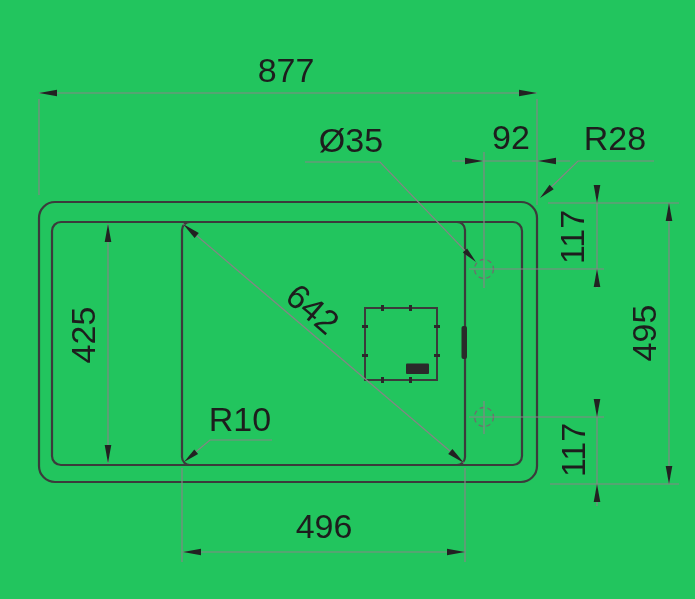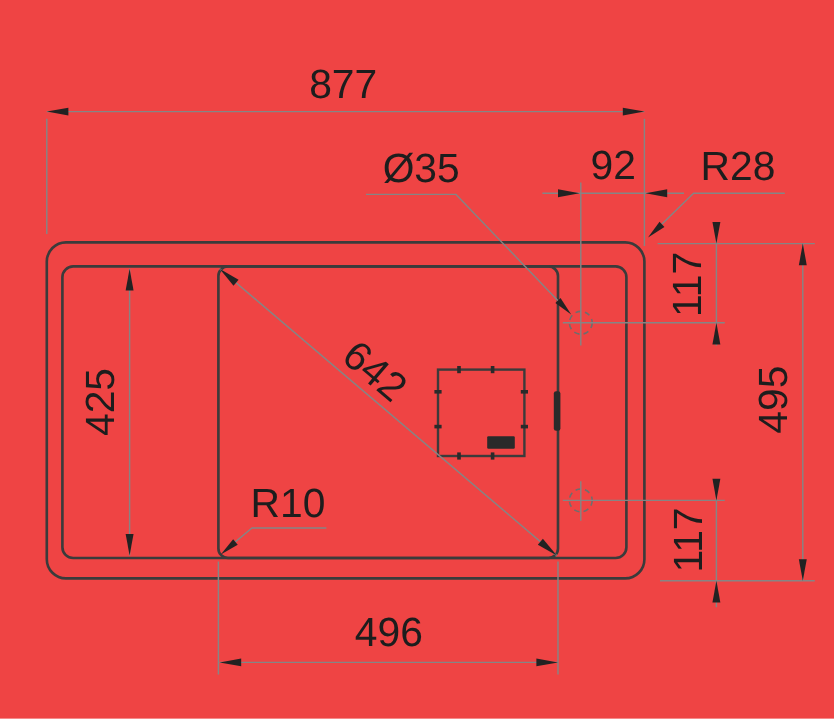--- a/index.html
+++ b/index.html
@@ -1,16 +1,16 @@
 <!DOCTYPE html>
 <html><head>
 <meta charset="utf-8">
 <style>
   html,body{margin:0;padding:0;background:#ffffff;}
-  .stage{position:relative;width:695px;height:599px;background:#ef4444;overflow:hidden;}
+  .stage{position:relative;width:695px;height:599px;background:#22c55e;overflow:hidden;}
   svg{display:block;}
   .edge{stroke:#3b3b3b;stroke-width:2.2;fill:none;stroke-linecap:round;}
   .edge-thin{stroke:#3b3b3b;stroke-width:2;fill:none;}
   .dim{stroke:#858585;stroke-width:1.2;fill:none;stroke-linecap:butt;}
   .holec{stroke:#6e6e6e;stroke-width:1.3;fill:none;stroke-dasharray:4.5 3.5;}
   .ah{fill:#222222;stroke:none;}
   .dark{fill:#2a2a2a;stroke:none;}
   .dim-text{font:34px "Liberation Sans", sans-serif;fill:#1d1d1d;}
 </style>
 </head>

